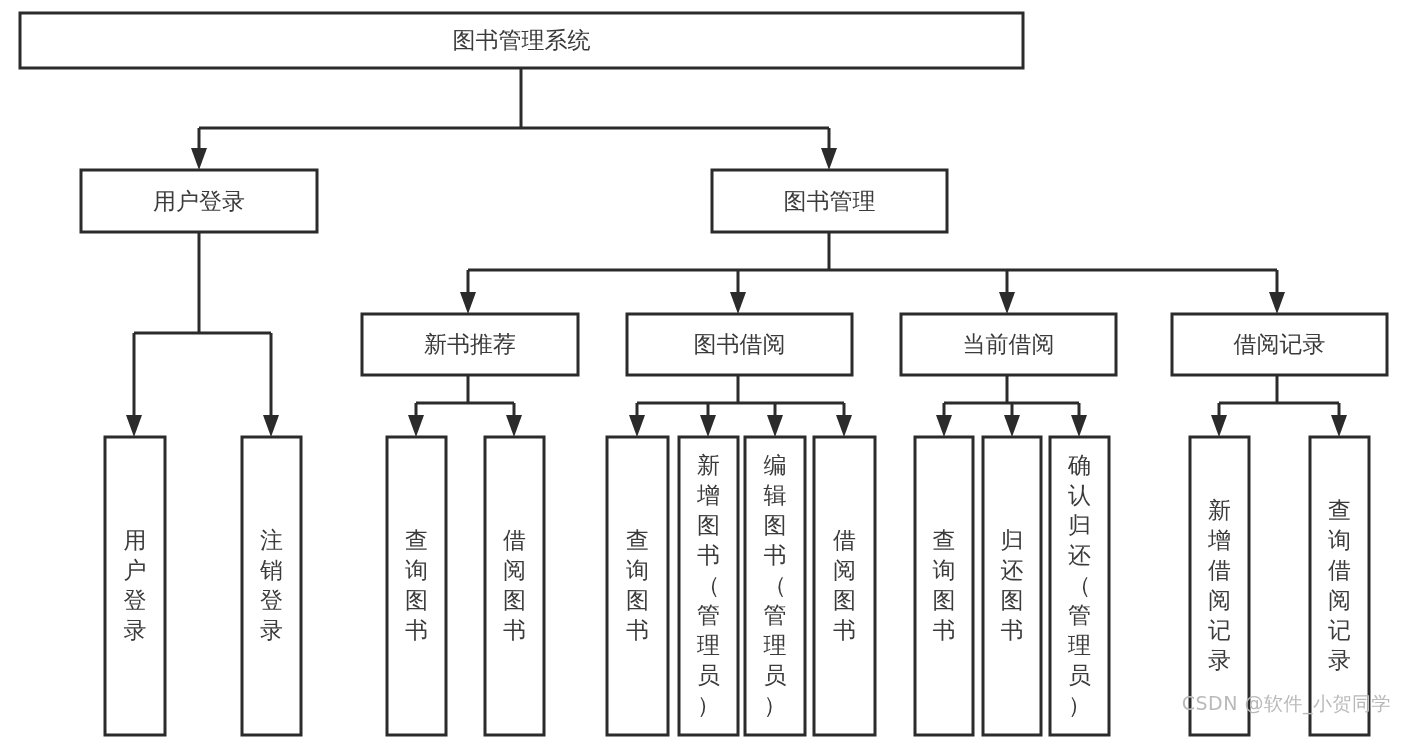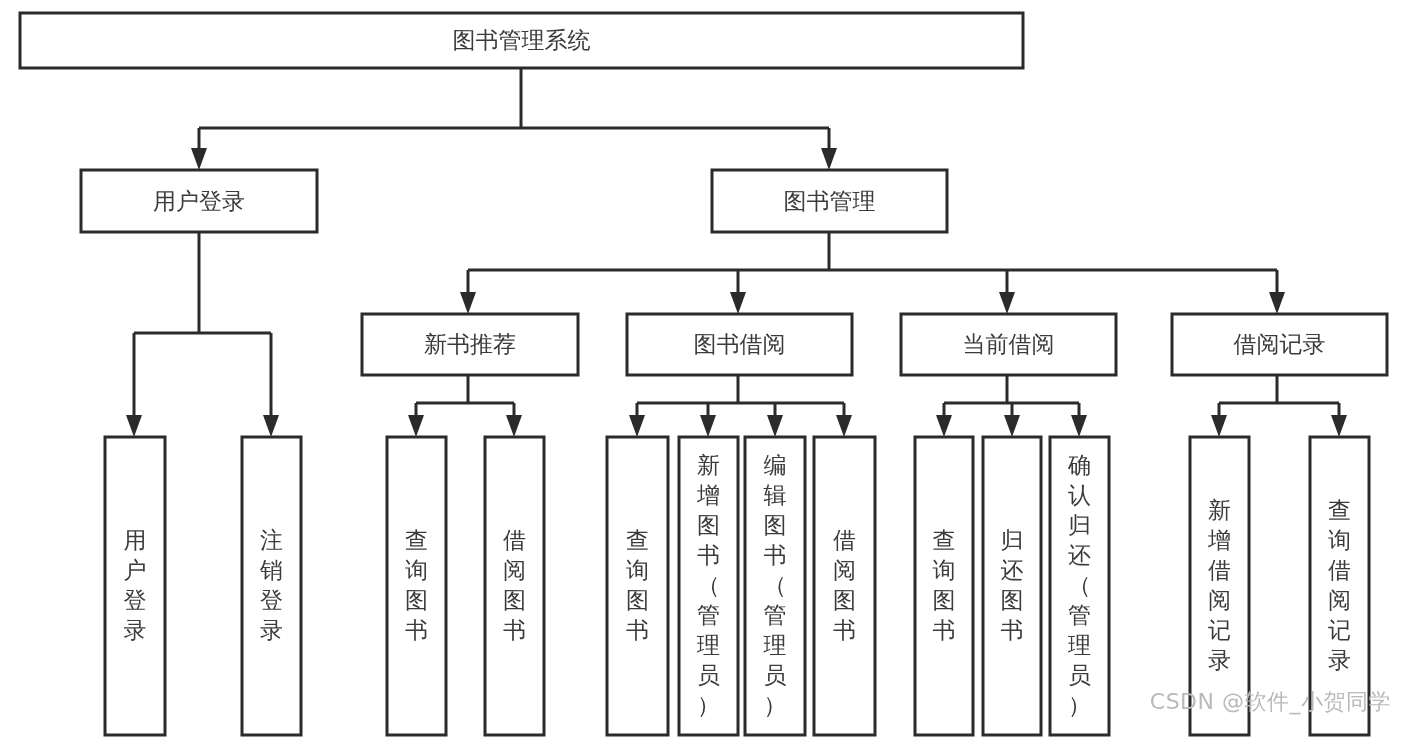--- a/index.html
+++ b/index.html
@@ -56,21 +56,21 @@
     font-family: "DejaVu Sans", "Liberation Sans", sans-serif;
     font-size: 23px;
     text-anchor: middle;
     white-space: pre;
   }
   .watermark {
     position: absolute;
     right: 14px;
     bottom: 4px;
     color: #b9b9b9;
-    font-size: 22px;
+    font-size: 19px;
     font-family: "DejaVu Sans", "Liberation Sans", sans-serif;
     letter-spacing: 0.5px;
     user-select: none;
     pointer-events: none;
   }
 </style>
 </head>
 <body>
 
 <div id="diagram-root">

